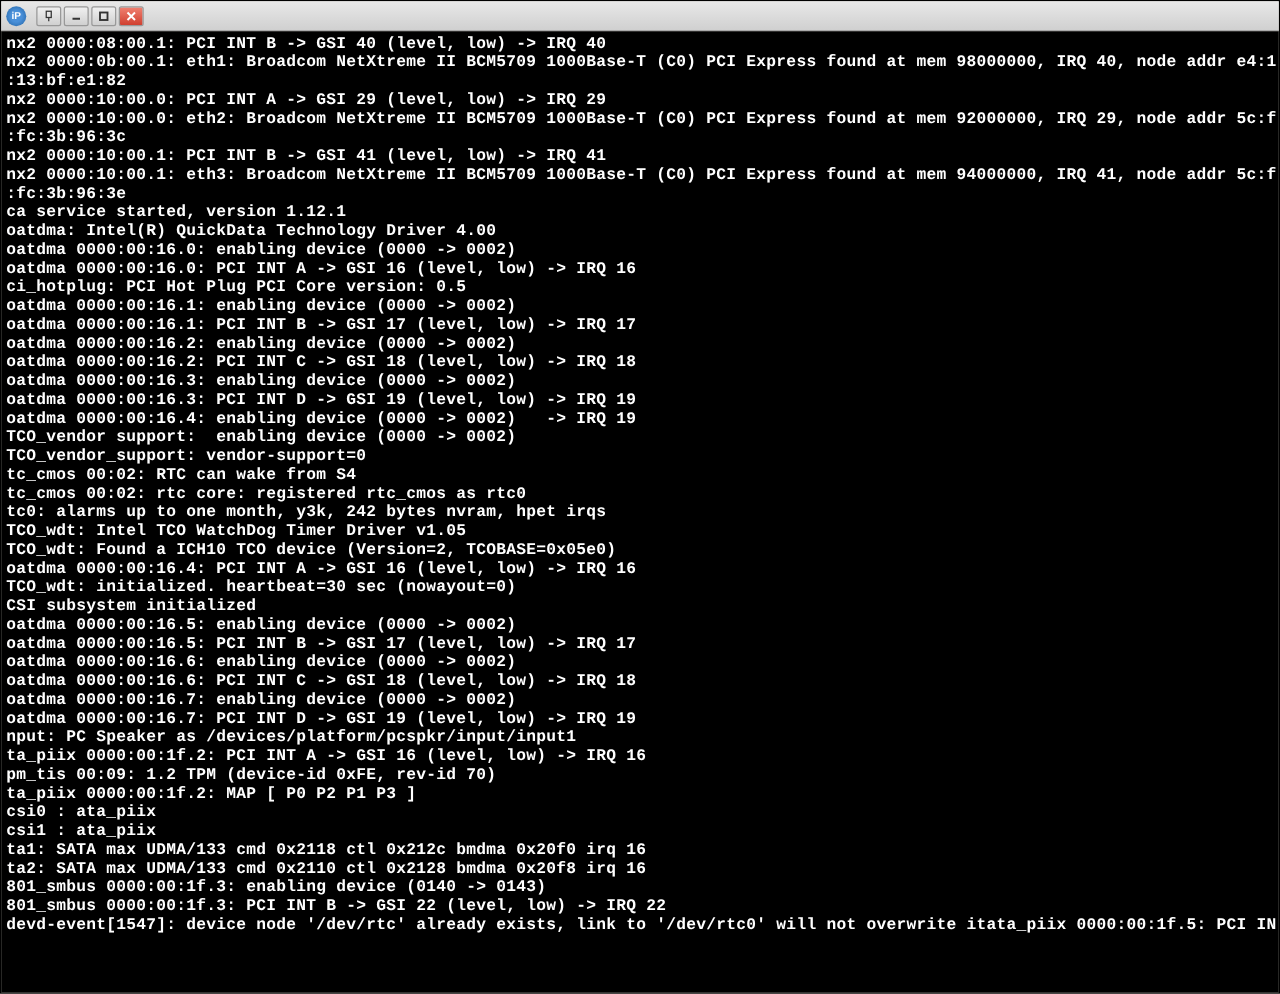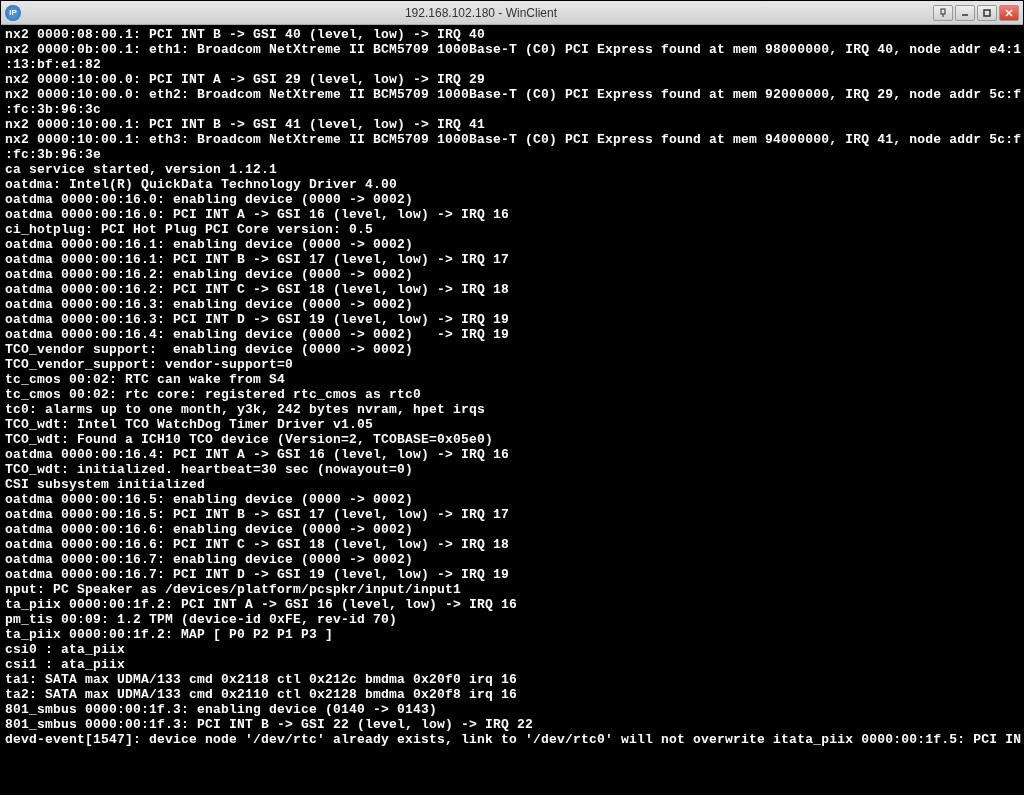--- a/index.html
+++ b/index.html
@@ -91,21 +91,20 @@
     }
   </style>
 </head>
 <body>
 
 <div class="window">
   <div class="titlebar">
     <div class="titlebar-icon">
       <span>iP</span>
     </div>
-    <div class="titlebar-title">192.168.102.180 - WinClient</div>
     <div class="window-controls">
       <div class="win-btn">
         <svg viewBox="0 0 10 10">
             <rect x="3" y="1" width="4" height="5" fill="none" stroke="#333" stroke-width="1"></rect>
             <line x1="5" y1="6" x2="5" y2="9" stroke="#333" stroke-width="1"></line>
           </svg>
       </div>
       <div class="win-btn">
         <svg viewBox="0 0 10 10">
             <line x1="2" y1="7" x2="8" y2="7" stroke="#333" stroke-width="1.5"></line>

